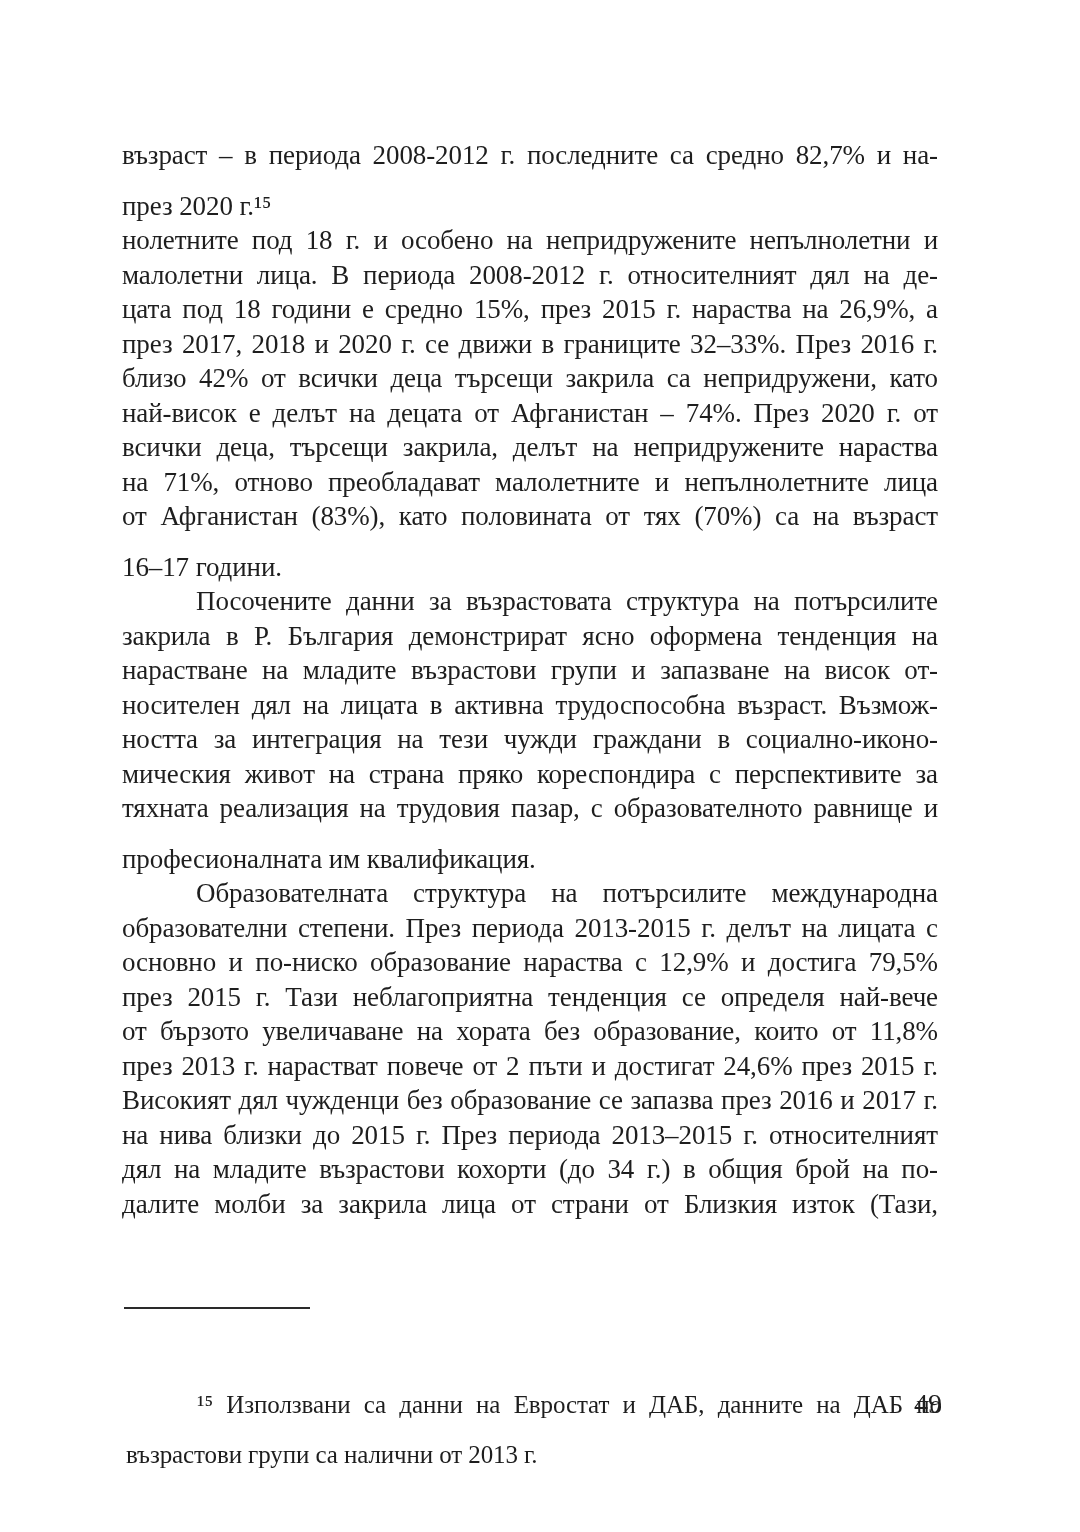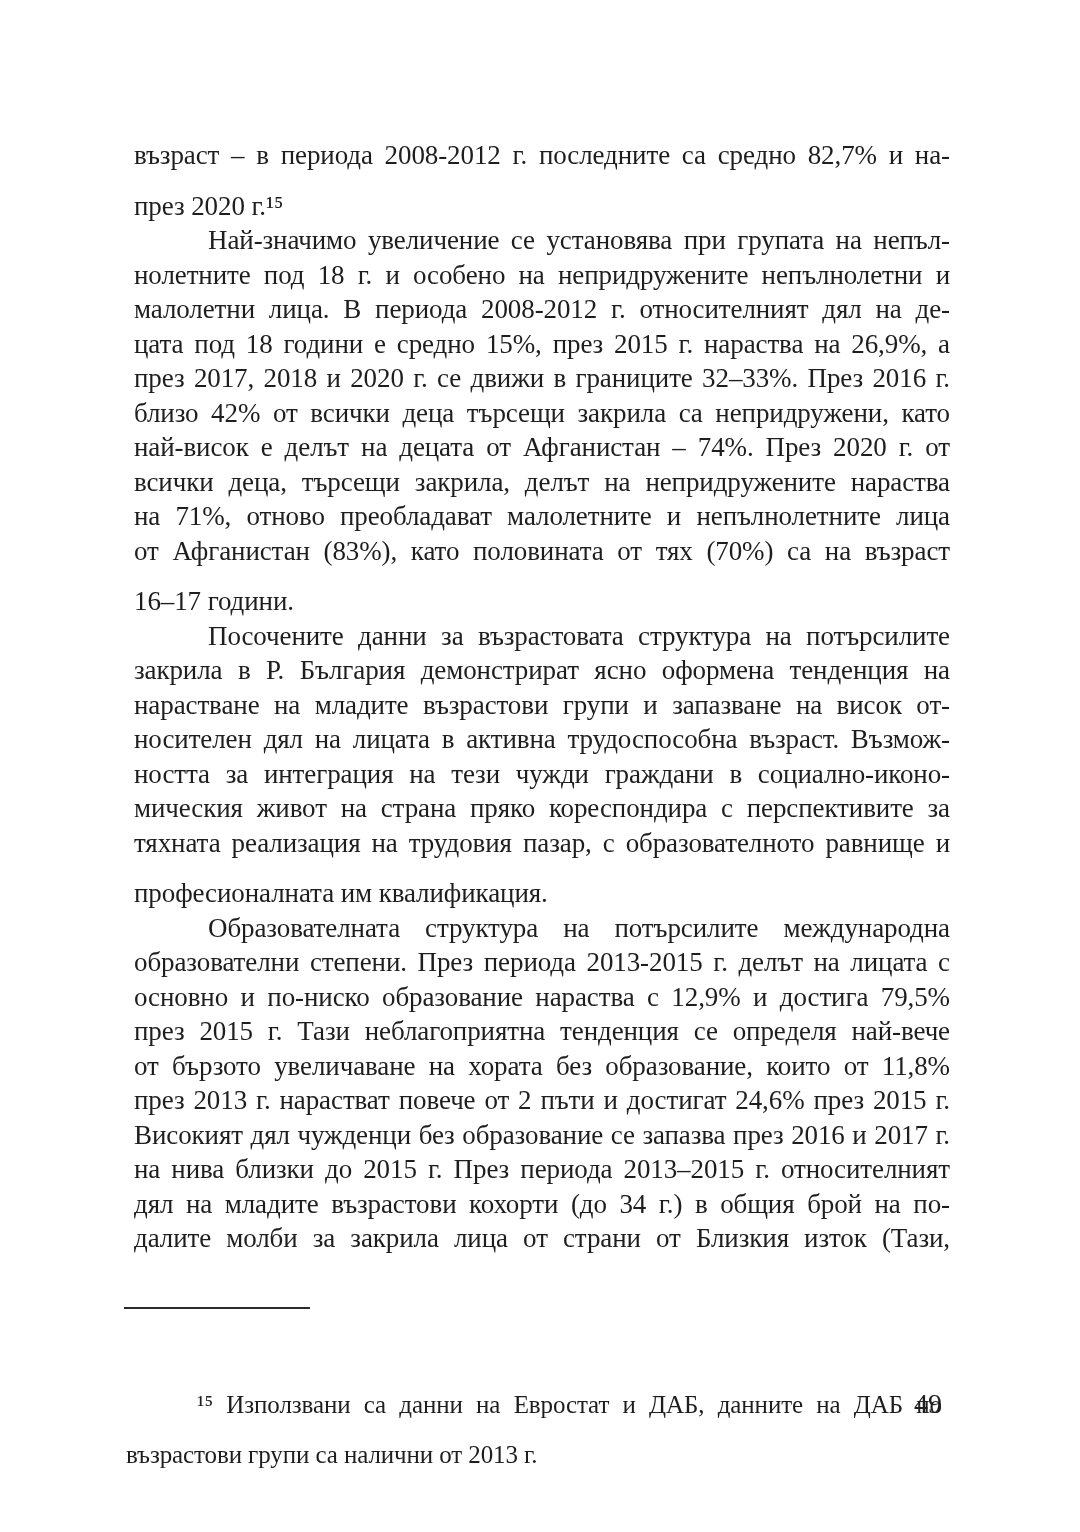--- a/index.html
+++ b/index.html
@@ -8,21 +8,21 @@
     width: 1080px;
     height: 1532px;
     background: #ffffff;
     font-family: "Liberation Serif", "DejaVu Serif", serif;
     color: #1e1e1e;
     overflow: hidden;
     margin: 0 auto;
   }
   .text-block {
     position: absolute;
-    left: 134px;
+    left: 122px;
     top: 138px;
     width: 816px;
   }
   .para { margin: 0; }
   .line {
     font-size: 27px;
     line-height: 34.5px;
     height: 34.5px;
     text-align: justify;
     text-align-last: justify;
@@ -66,21 +66,20 @@
 <body>
 
 <div class="page">
 
   <div class="text-block">
       <div class="para">
         <div class="line">възраст – в периода 2008-2012 г. последните са средно 82,7% и на-</div>
         <div class="line last">през 2020 г.¹⁵</div>
       </div>
       <div class="para">
-        <div class="line first">Най-значимо увеличение се установява при групата на непъл-</div>
         <div class="line">нолетните под 18 г. и особено на непридружените непълнолетни и</div>
         <div class="line">малолетни лица. В периода 2008-2012 г. относителният дял на де-</div>
         <div class="line">цата под 18 години е средно 15%, през 2015 г. нараства на 26,9%, а</div>
         <div class="line">през 2017, 2018 и 2020 г. се движи в границите 32–33%. През 2016 г.</div>
         <div class="line">близо 42% от всички деца търсещи закрила са непридружени, като</div>
         <div class="line">най-висок е делът на децата от Афганистан – 74%. През 2020 г. от</div>
         <div class="line">всички деца, търсещи закрила, делът на непридружените нараства</div>
         <div class="line">на 71%, отново преобладават малолетните и непълнолетните лица</div>
         <div class="line">от Афганистан (83%), като половината от тях (70%) са на възраст</div>
         <div class="line last">16–17 години.</div>

